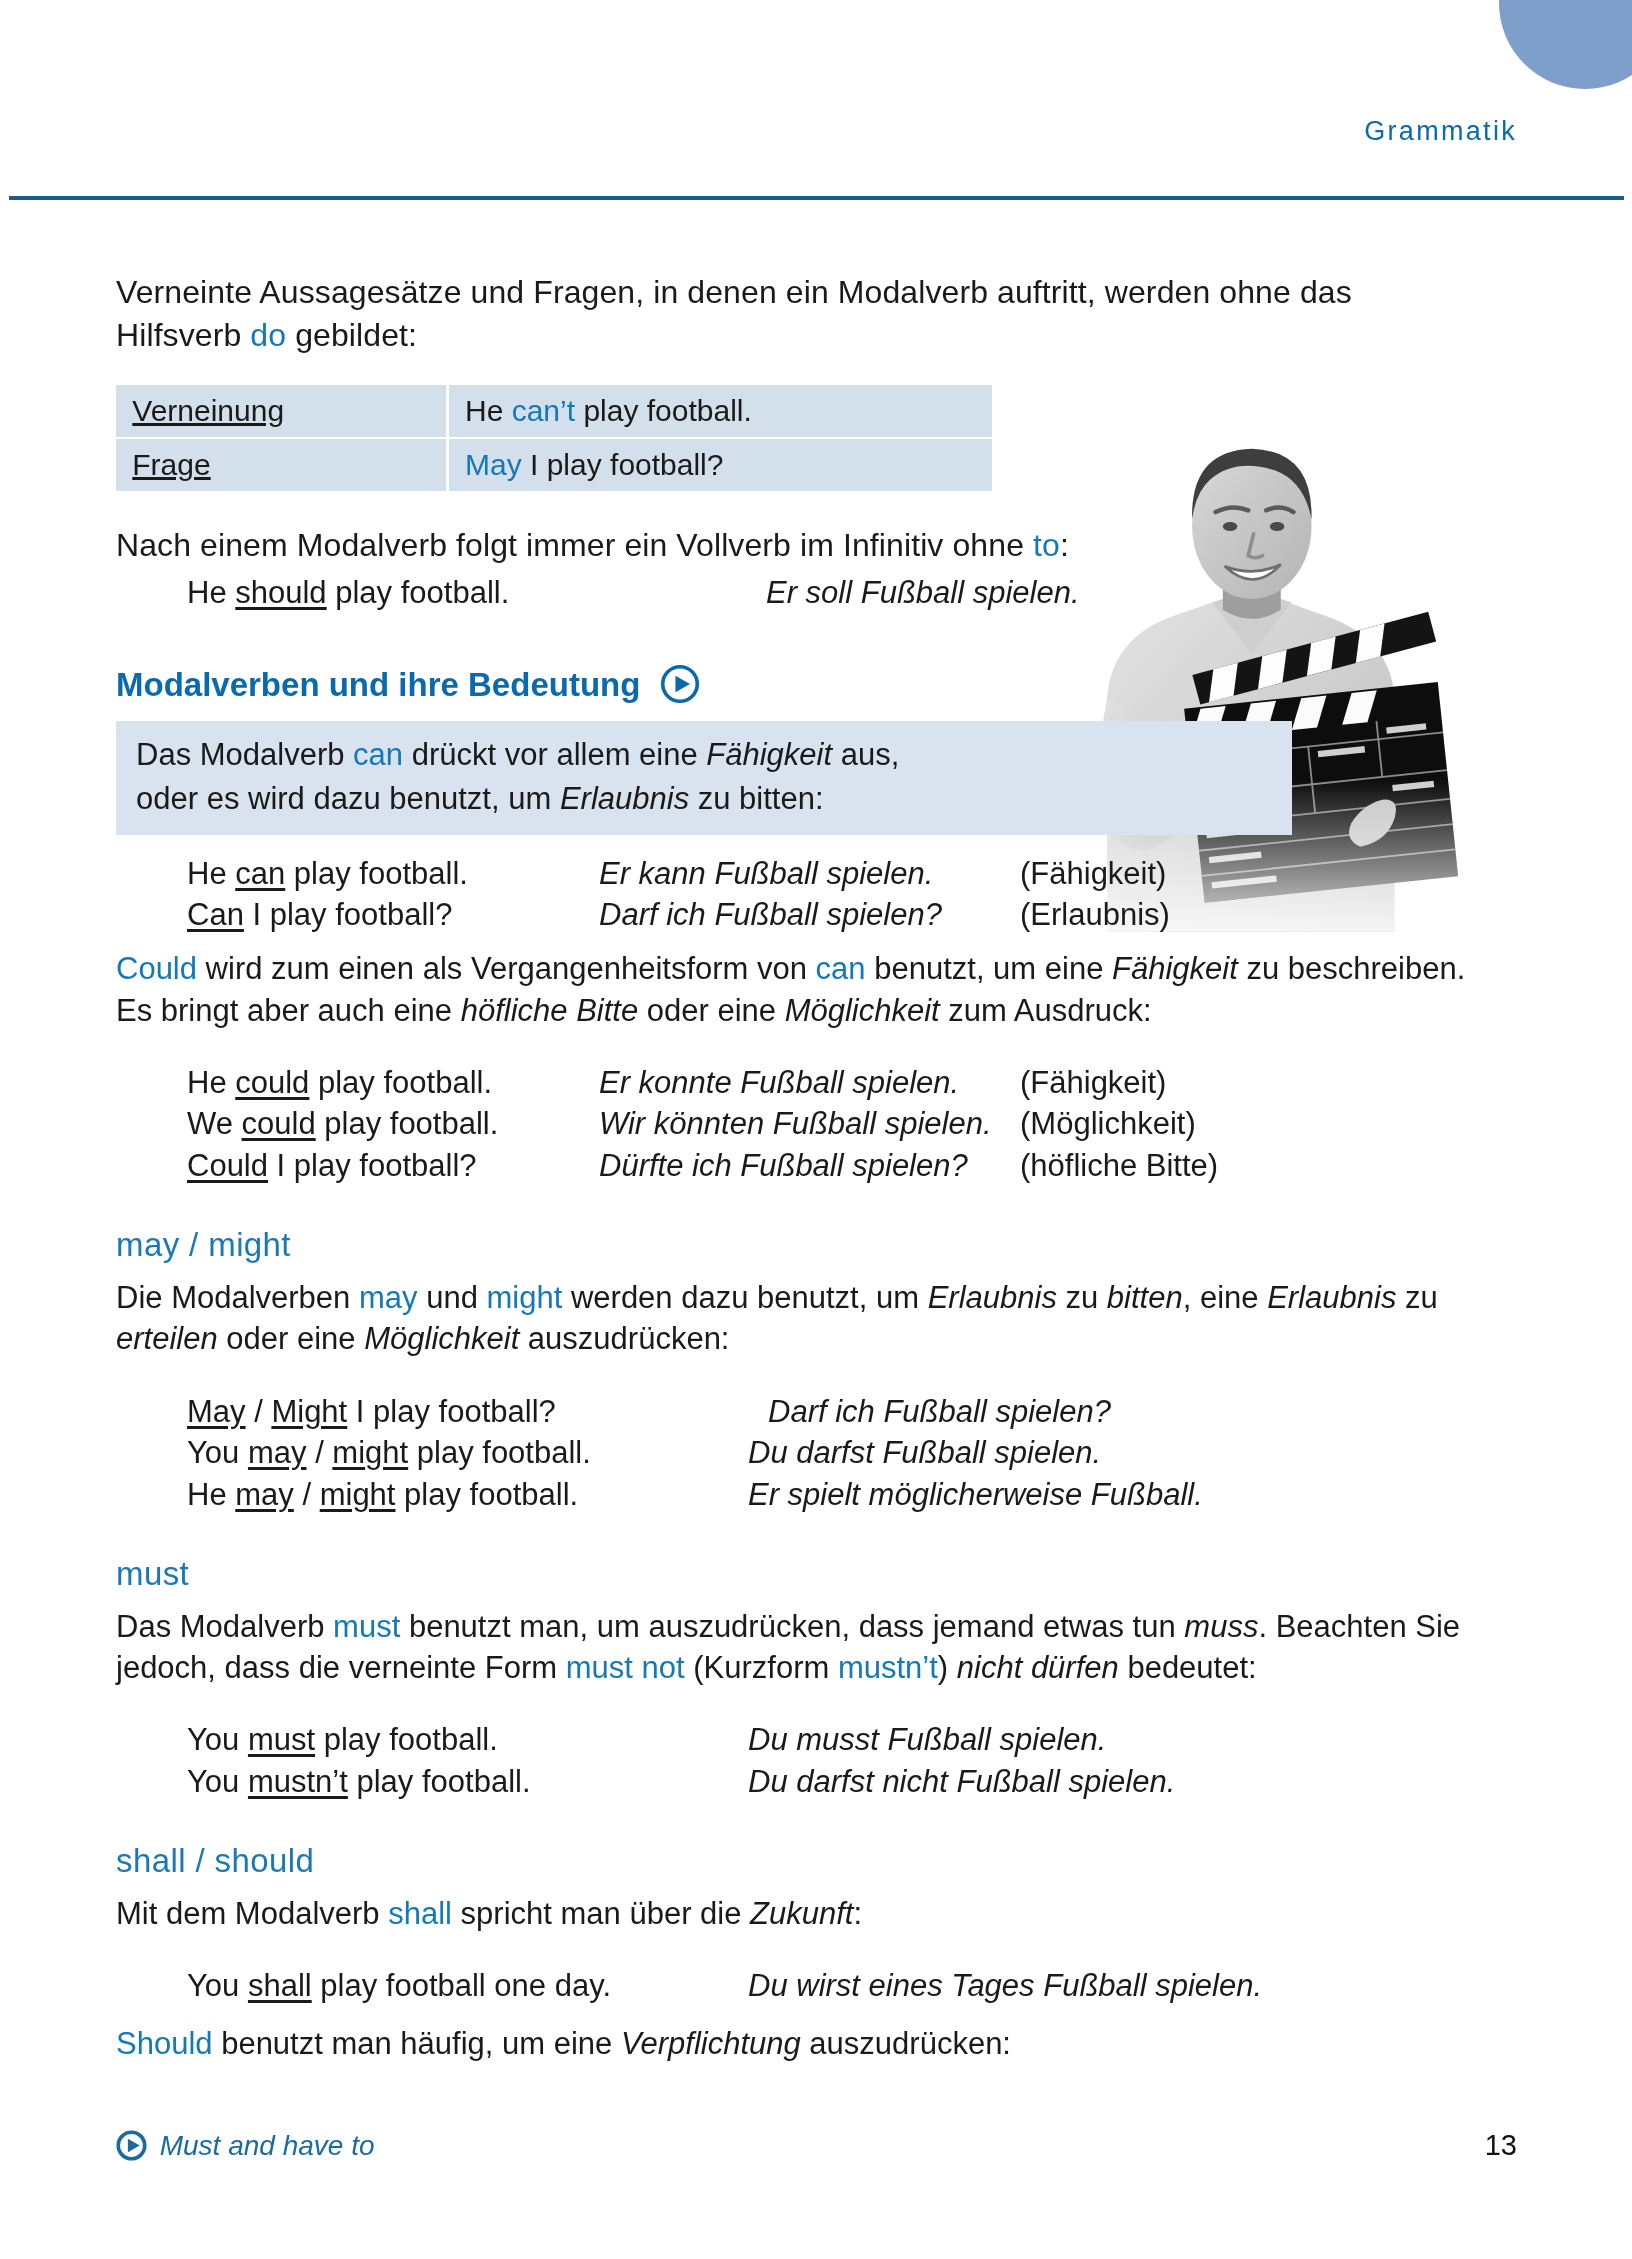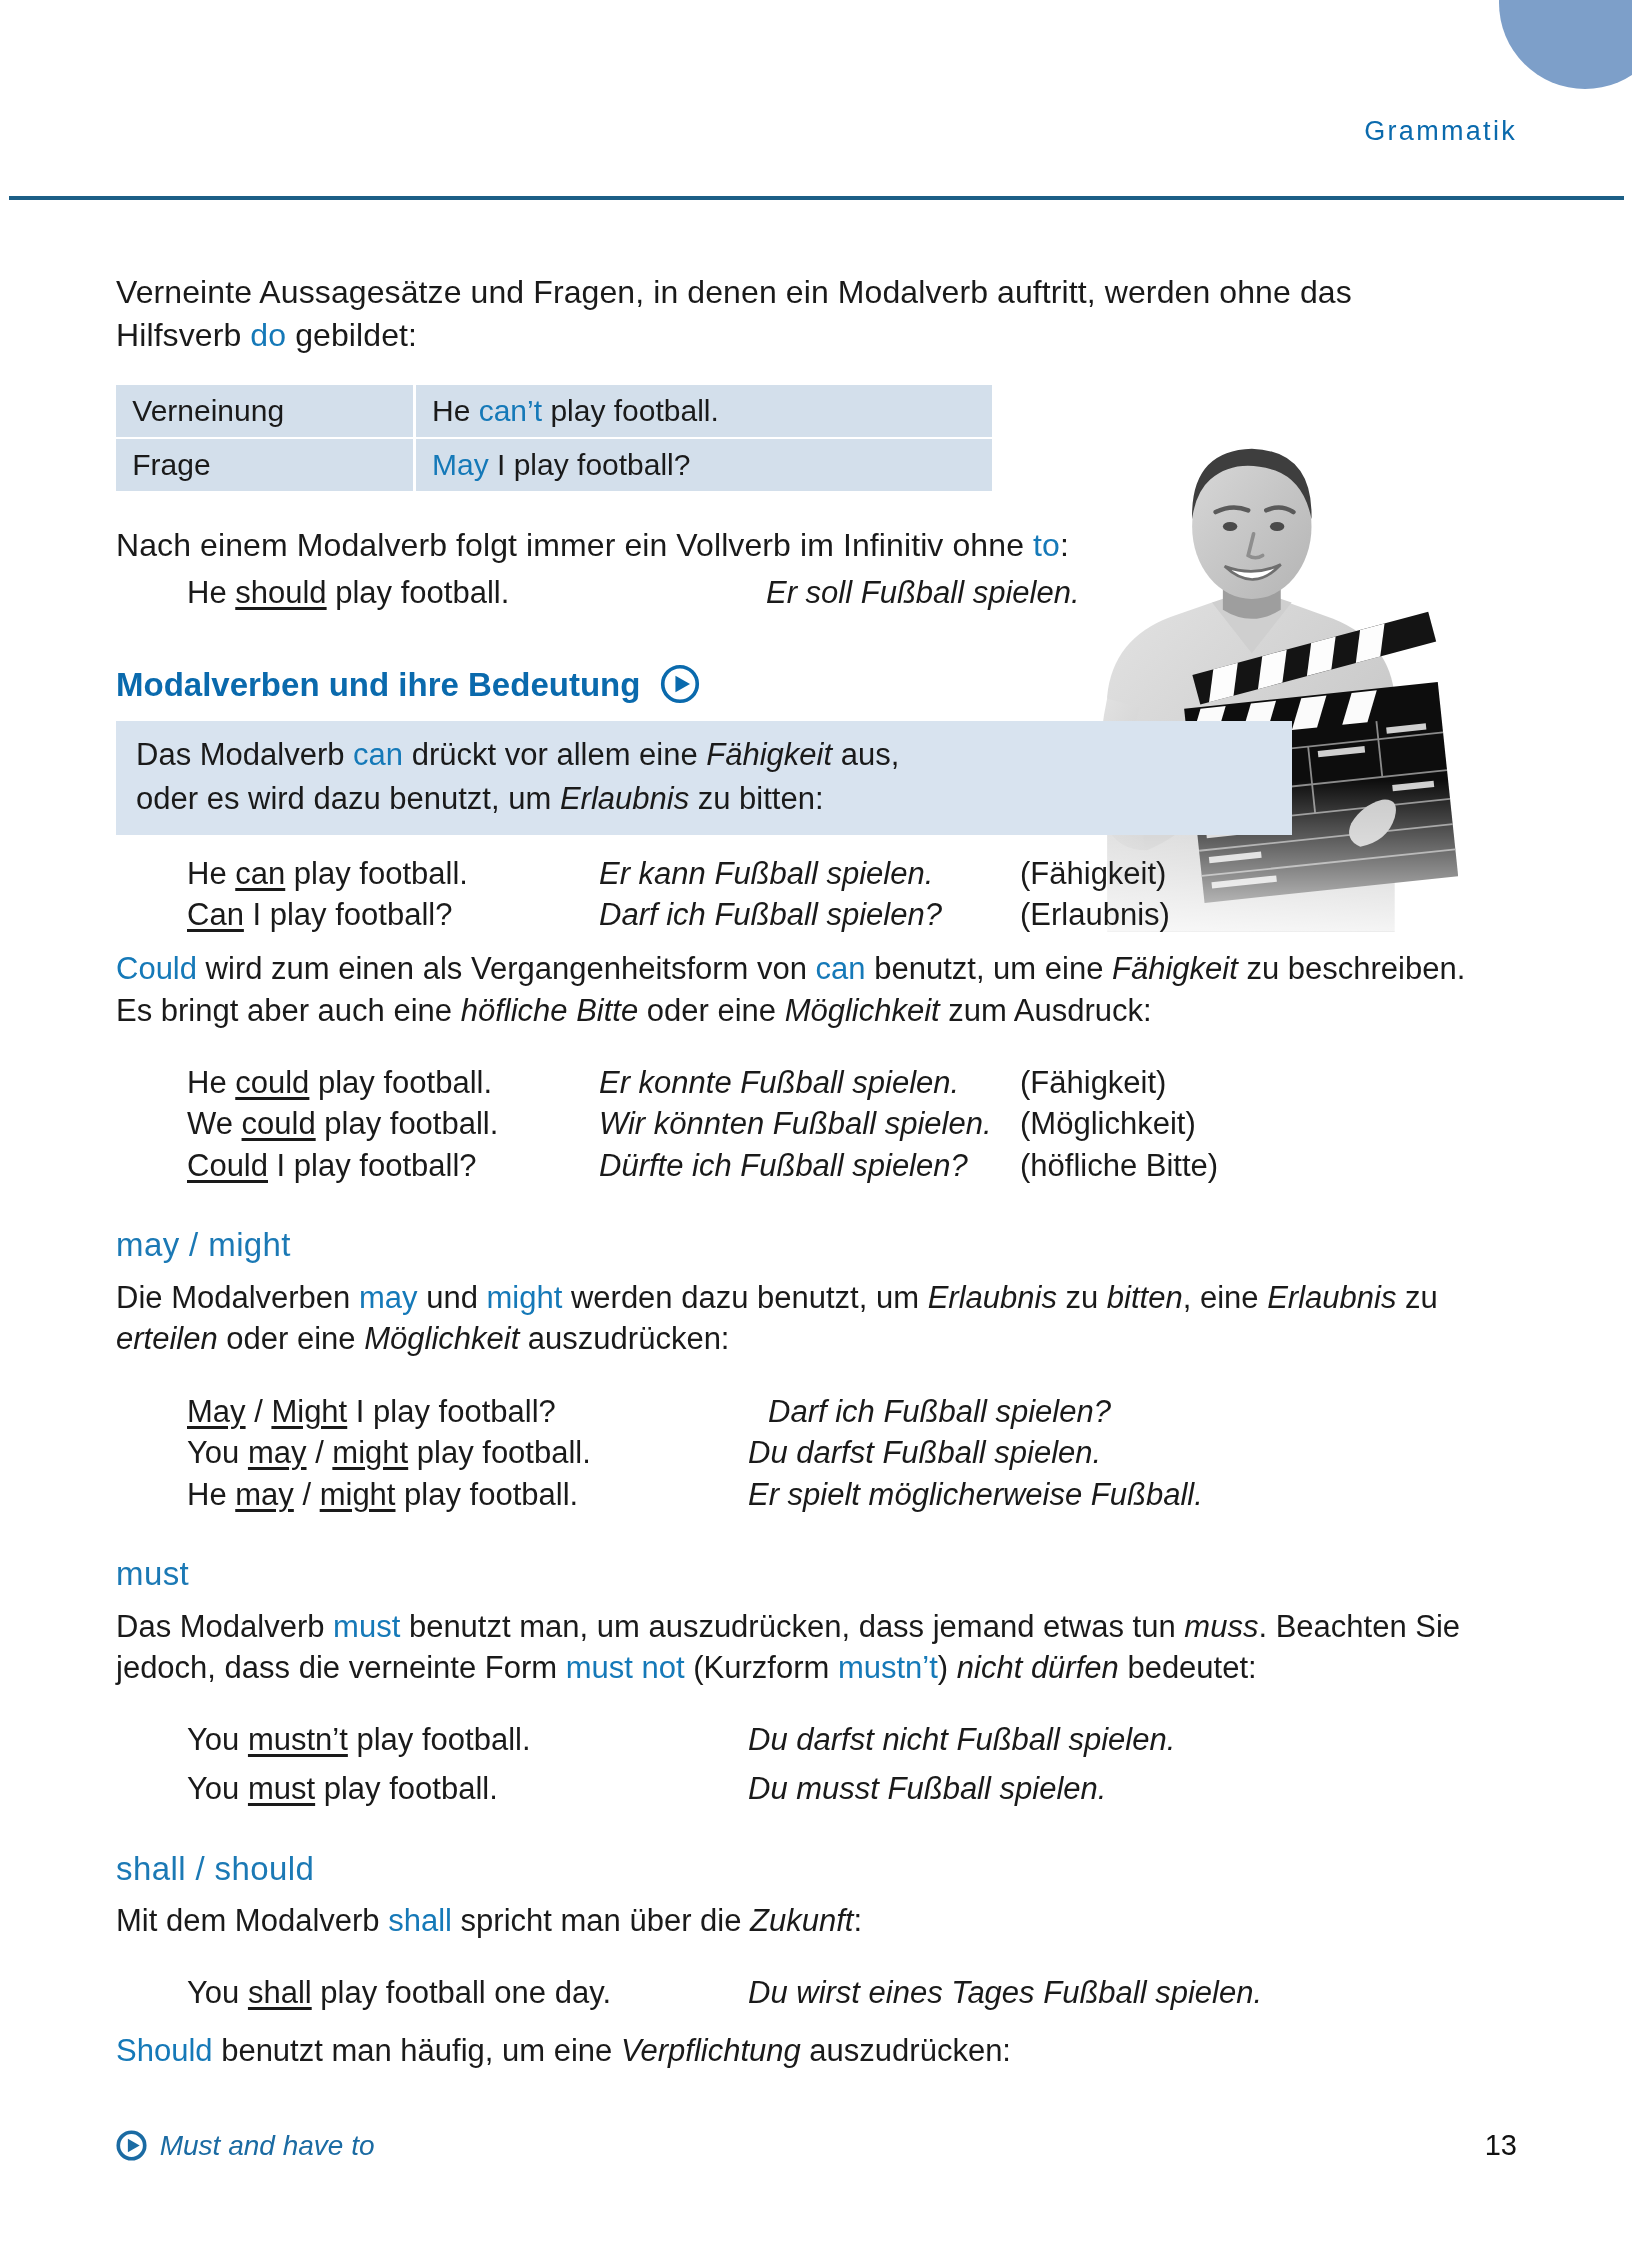--- a/index.html
+++ b/index.html
@@ -49,22 +49,22 @@
   .blue{color:#1579b8;}
   .it{font-style:italic;}
   .u{text-decoration:underline;text-underline-offset:3.6px;}
 
   .kv-table{
     margin-top:29px;width:876px;
     border-collapse:separate;border-spacing:0 2.7px;
   }
   .kv-row{display:flex;gap:2.7px;margin-bottom:2.7px;}
   .kv-key{
-    width:297px;background:#d3dfeb;
-    padding:8.1px 16.3px;font-size:30px;line-height:1.18;
+    width:330px;background:#d3dfeb;
+    padding:8.1px 16.3px;font-size:30px;line-height:1.18;text-decoration:underline;
   }
   .kv-val{
     flex:1;background:#d3dfeb;
     padding:8.1px 16.3px;font-size:30px;line-height:1.18;
   }
 
   .spaced{margin-top:33px;}
 
   
   .h-main{
@@ -302,27 +302,27 @@
     <div class="ex two-wide" style="margin-top:0;">
       <div><span>He </span><span class="u">may</span><span> / </span><span class="u">might</span><span> play football.</span></div>
       <div class="de">Er spielt möglicherweise Fußball.</div>
     </div>
 
     <div class="h-sub tight">must</div>
     <p class="body-p narrow">
       <span>Das Modalverb </span><span class="blue">must</span><span> benutzt man, um auszudrücken, dass jemand etwas tun </span><span class="it">muss</span><span>. Beachten Sie jedoch, dass die verneinte Form </span><span class="blue">must not</span><span> (Kurzform </span><span class="blue">mustn’t</span><span>) </span><span class="it">nicht dürfen</span><span> bedeutet:</span>
     </p>
 
+    <div class="ex two-wide" style="margin-top:7.2px;">
+      <div><span>You </span><span class="u">must</span><span> play football.</span></div>
+      <div class="de">Du musst Fußball spielen.</div>
+    </div>
     <div class="ex two-wide" style="margin-top:0;">
       <div><span>You </span><span class="u">mustn’t</span><span> play football.</span></div>
       <div class="de">Du darfst nicht Fußball spielen.</div>
-    </div>
-    <div class="ex two-wide" style="margin-top:7.2px;">
-      <div><span>You </span><span class="u">must</span><span> play football.</span></div>
-      <div class="de">Du musst Fußball spielen.</div>
     </div>
 
     <div class="h-sub tight">shall / should</div>
     <p class="body-p">
       <span>Mit dem Modalverb </span><span class="blue">shall</span><span> spricht man über die </span><span class="it">Zukunft</span><span>:</span>
     </p>
     <div class="ex two-wide" style="margin-top:7.2px;">
       <div><span>You </span><span class="u">shall</span><span> play football one day.</span></div>
       <div class="de">Du wirst eines Tages Fußball spielen.</div>
     </div>

